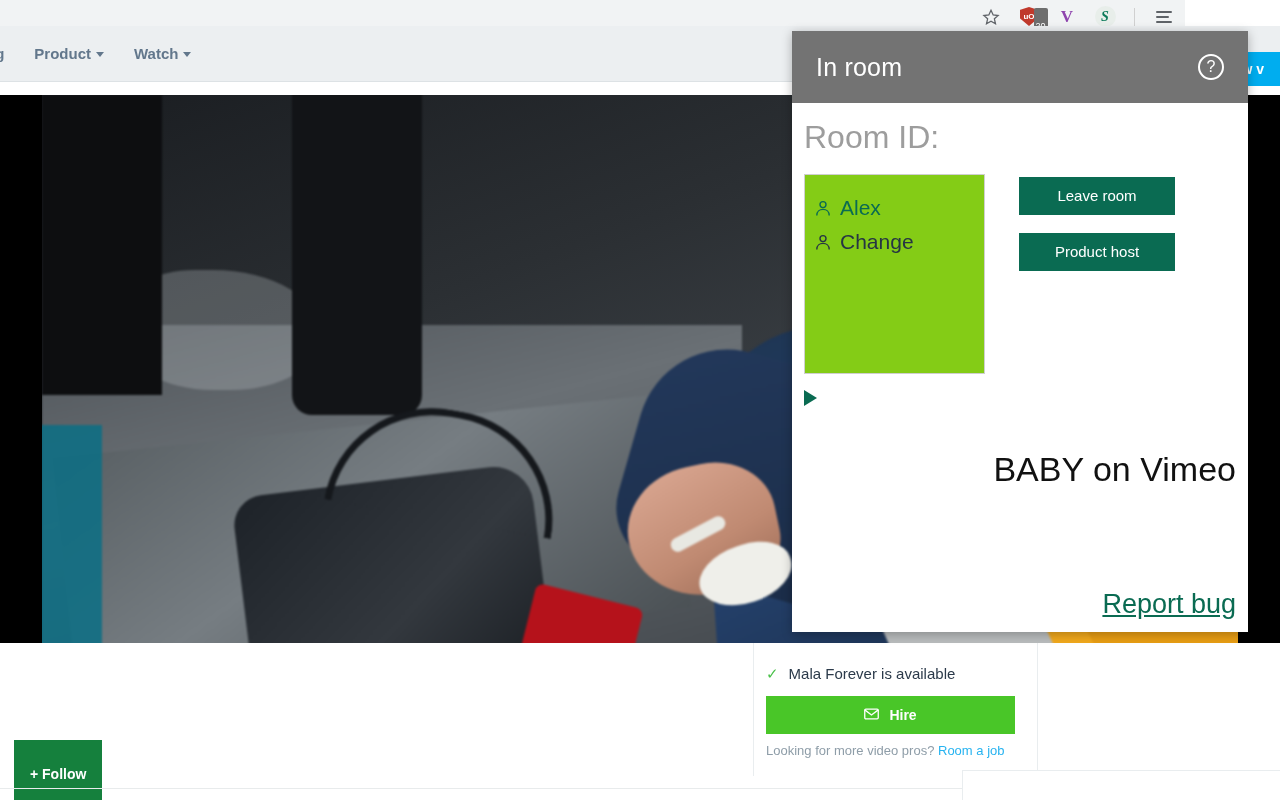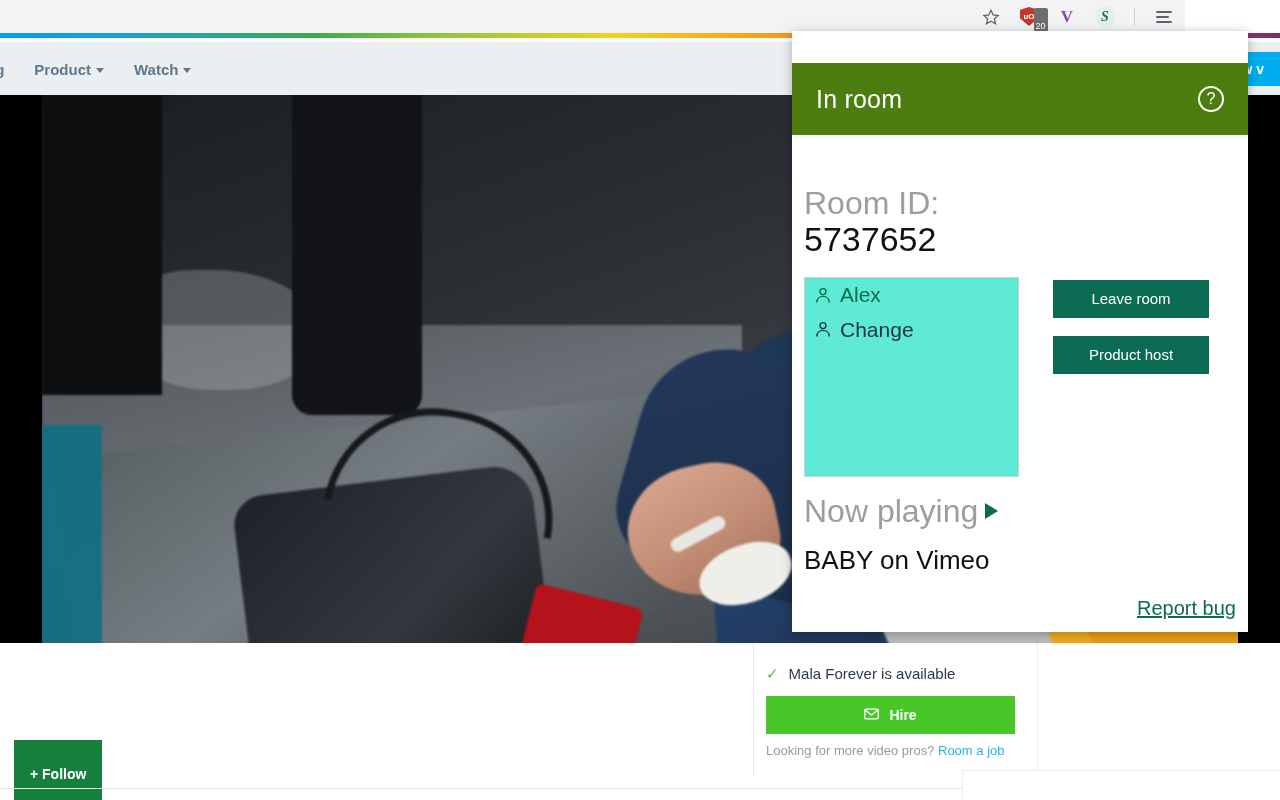--- a/index.html
+++ b/index.html
@@ -54,21 +54,21 @@
   .menu-icon span:nth-child(3){width:16px}
 
   
   .vimeo-gradient {
     position: absolute; left: 0; top: 33px; width: 1280px; height: 5px;
     background: linear-gradient(to right,
       #00a0e9 0%, #19a0d8 8%, #3ba74f 24%, #8cc63f 34%,
       #f5d020 48%, #f7941e 62%, #f26522 72%, #d8417a 86%, #7b2d6b 100%);
   }
   .vimeo-nav {
-    position: absolute; left: 0; top: 42px; width: 1280px; height: 56px;
+    position: absolute; left: 0; top: 26px; width: 1280px; height: 56px;
     background: #eceff1;
     display: flex; align-items: center;
     border-bottom: 1px solid #dde2e5;
   }
   .nav-items { display:flex; align-items:center; gap: 30px; padding-left: 0px; }
   .nav-item {
     font-size: 15px; font-weight: bold; color: #62778c;
     display: flex; align-items: center; gap: 5px; cursor: pointer;
     white-space: nowrap;
   }
@@ -186,64 +186,63 @@
   }
 
   
   .room-panel {
     position: absolute; left: 792px; top: 31px; width: 456px; height: 601px;
     background: #fff;
     box-shadow: 0 2px 10px rgba(0,0,0,0.28);
     display: flex; flex-direction: column;
   }
   .room-header {
-    height: 72px; background: #4d7c0f; color: #fff;
+    height: 72px; background: #737373; color: #fff;
     display: flex; align-items: center; justify-content: space-between;
     padding: 0 24px;
-    margin-top: 32px;
   }
   .room-title { font-size: 25px; font-weight: normal; letter-spacing: .2px; }
   .help-icon {
     width: 26px; height: 26px; border-radius: 50%;
     border: 2px solid #fff; color: #fff;
     display:flex; align-items:center; justify-content:center;
     font-size: 16px; cursor: pointer; line-height: 1;
   }
   .room-body { flex: 1; padding: 16px 12px 0 12px; position: relative; }
-  .room-id-label { font-size: 32px; color: #9d9d9d; line-height: 1.15; margin-top: 34px; }
+  .room-id-label { font-size: 32px; color: #9d9d9d; line-height: 1.15; }
   .room-id-value { font-size: 34px; color: #111; font-weight: normal; line-height: 1.15; margin-top: -2px; }
 
   .room-mid { display: flex; gap: 34px; margin-top: 18px; }
   .user-list {
-    width: 215px; height: 200px; border: 1px solid #cfcfcf;
-    background: #5eead4; padding: 0 10px; overflow-y: auto;
+    width: 181px; height: 200px; border: 1px solid #cfcfcf;
+    background: #84cc16; padding: 16px 10px; overflow-y: auto;
   }
   .user-row { display: flex; align-items: center; gap: 9px; font-size: 21px; line-height: 1.65; }
   .user-row.host { color: #0a6b52; }
   .user-row.guest { color: #263544; }
   .person-icon svg { display: block; }
 
   .room-actions { display: flex; flex-direction: column; gap: 18px; padding-top: 3px; }
   .action-btn {
     width: 156px; height: 38px; background: #0a6b52; color: #fff;
     border: none; font-size: 15px; cursor: pointer;
     font-family: "Liberation Sans", sans-serif;
   }
 
   .now-playing-row { display: flex; align-items: center; gap: 7px; margin-top: 16px; }
   .now-playing-label { font-size: 32px; color: #9d9d9d; }
   .play-triangle {
     width: 0; height: 0;
     border-top: 8px solid transparent; border-bottom: 8px solid transparent;
     border-left: 13px solid #0a6b52;
   }
-  .now-title { font-size: 26px; color: #111; margin-top: 15px; }
+  .now-title { font-size: 34px; color: #111; margin-top: 44px; text-align: right; }
   .report-bug {
     position: absolute; right: 12px; bottom: 12px;
-    font-size: 20px; color: #0a6b52; text-decoration: underline; cursor: pointer;
+    font-size: 27px; color: #0a6b52; text-decoration: underline; cursor: pointer;
   }
 </style>
 </head>
 <body>
 
 <div id="screen">
 
   <div class="browser-bar">
     <div class="chrome-icons">
       <div class="chrome-icon star-icon">
@@ -353,21 +352,20 @@
   <div class="side-card"></div>
 
   <div class="room-panel">
     <div class="room-header">
       <div class="room-title">In room</div>
       <div class="help-icon">?</div>
     </div>
 
     <div class="room-body">
       <div class="room-id-label">Room ID:</div>
-      <div class="room-id-value">5737652</div>
 
       <div class="room-mid">
         <div class="user-list">
           <div class="user-row host">
             <span class="person-icon">
               <svg width="16" height="17" viewBox="0 0 16 17" fill="none" stroke="currentColor" stroke-width="1.4">
                 <circle cx="8" cy="4.6" r="3"></circle>
                 <path d="M1.8 15.4 C1.8 11.6 4.6 9.4 8 9.4 C11.4 9.4 14.2 11.6 14.2 15.4"></path>
               </svg>
             </span>
@@ -384,21 +382,20 @@
           </div>
         </div>
 
         <div class="room-actions">
           <button class="action-btn">Leave room</button>
           <button class="action-btn">Product host</button>
         </div>
       </div>
 
       <div class="now-playing-row">
-        <span class="now-playing-label">Now playing</span>
         <span class="play-triangle"></span>
       </div>
 
       <div class="now-title">BABY on Vimeo</div>
 
       <a class="report-bug">Report bug</a>
     </div>
   </div>
 
 </div>

